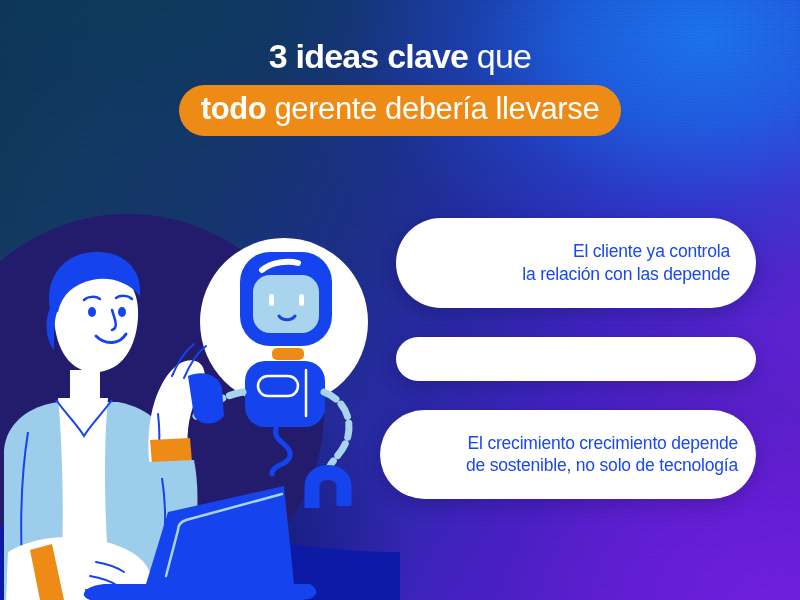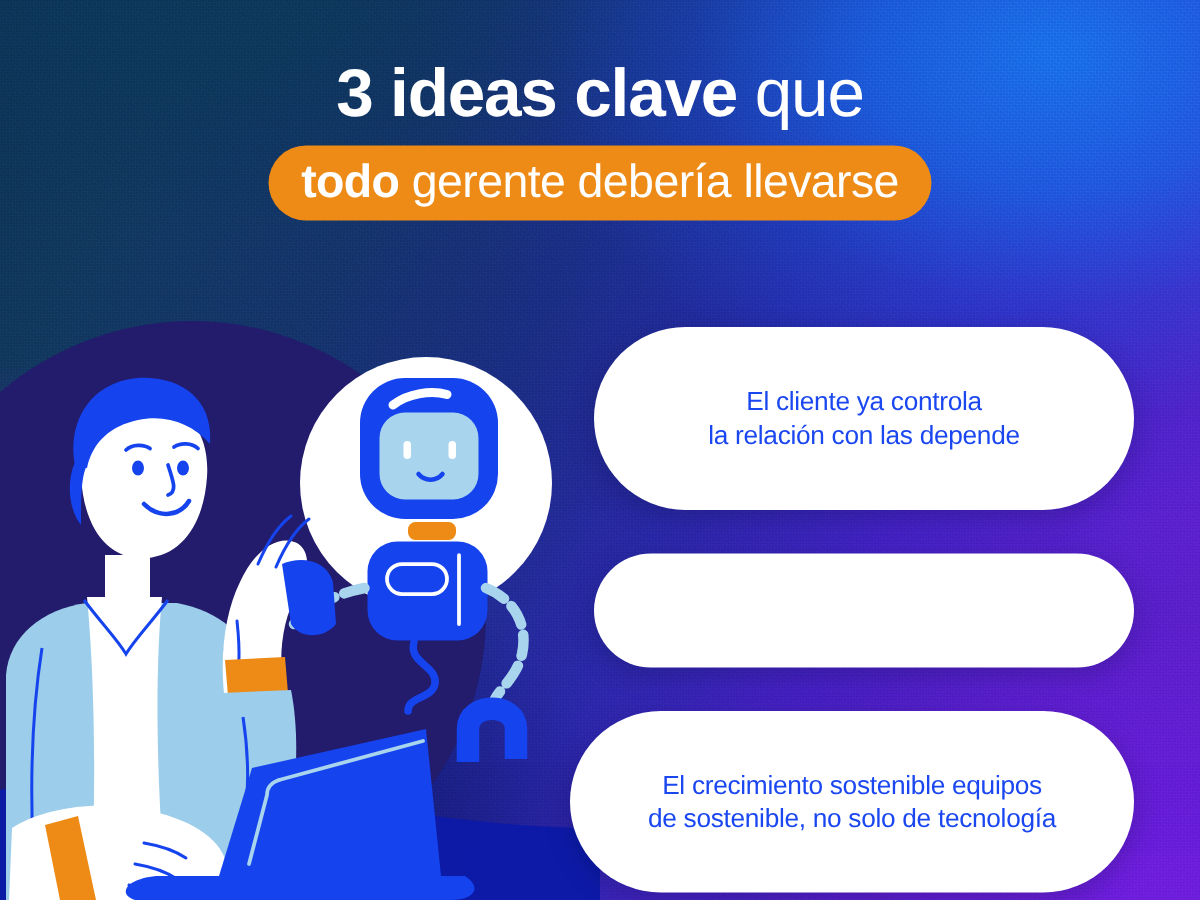--- a/index.html
+++ b/index.html
@@ -89,21 +89,21 @@
   
   .headline {
     position: absolute;
     left: 0;
     right: 0;
     top: 38px;
     text-align: center;
     z-index: 6;
   }
   .headline-line1 {
-    font-size: 45px;
+    font-size: 34px;
     line-height: 1.06;
     color: #ffffff;
     letter-spacing: -0.8px;
     white-space: nowrap;
   }
   .hl-strong {
     font-weight: 800;
   }
   .hl-light {
     font-weight: 400;
@@ -130,25 +130,25 @@
     position: absolute;
     right: 44px;
     top: 218px;
     width: 360px;
     z-index: 6;
   }
   .card {
     background: #ffffff;
     border-radius: 999px;
     color: #1A47F0;
-    text-align: center;
+    text-align: right;
     font-size: 17.5px;
     line-height: 1.30;
     letter-spacing: -0.2px;
-    padding: 38px 26px;
+    padding: 22px 26px;
     margin-bottom: 29px;
     box-shadow: 0 5px 18px rgba(6,8,40,0.22);
     box-sizing: border-box;
   }
   .card:last-child { margin-bottom: 0; }
   .card-wide {
     margin-left: -16px;
     width: calc(100% + 16px);
     padding-left: 18px;
     padding-right: 18px;
@@ -194,21 +194,21 @@
 
     <div class="card">
       <span class="card-line">El cliente ya controla</span>
       <span class="card-line">la relación con las depende</span>
     </div>
 
     <div class="card">
     </div>
 
     <div class="card card-wide">
-      <span class="card-line">El crecimiento sostenible equipos</span>
+      <span class="card-line">El crecimiento crecimiento depende</span>
       <span class="card-line">de sostenible, no solo de tecnología</span>
     </div>
 
   </div>
 
   <div class="illustration">
     <svg width="400" height="400" viewBox="0 0 400 400" xmlns="http://www.w3.org/2000/svg">
 
       <circle cx="128" cy="210" r="196" fill="#231B6B"></circle>
 

